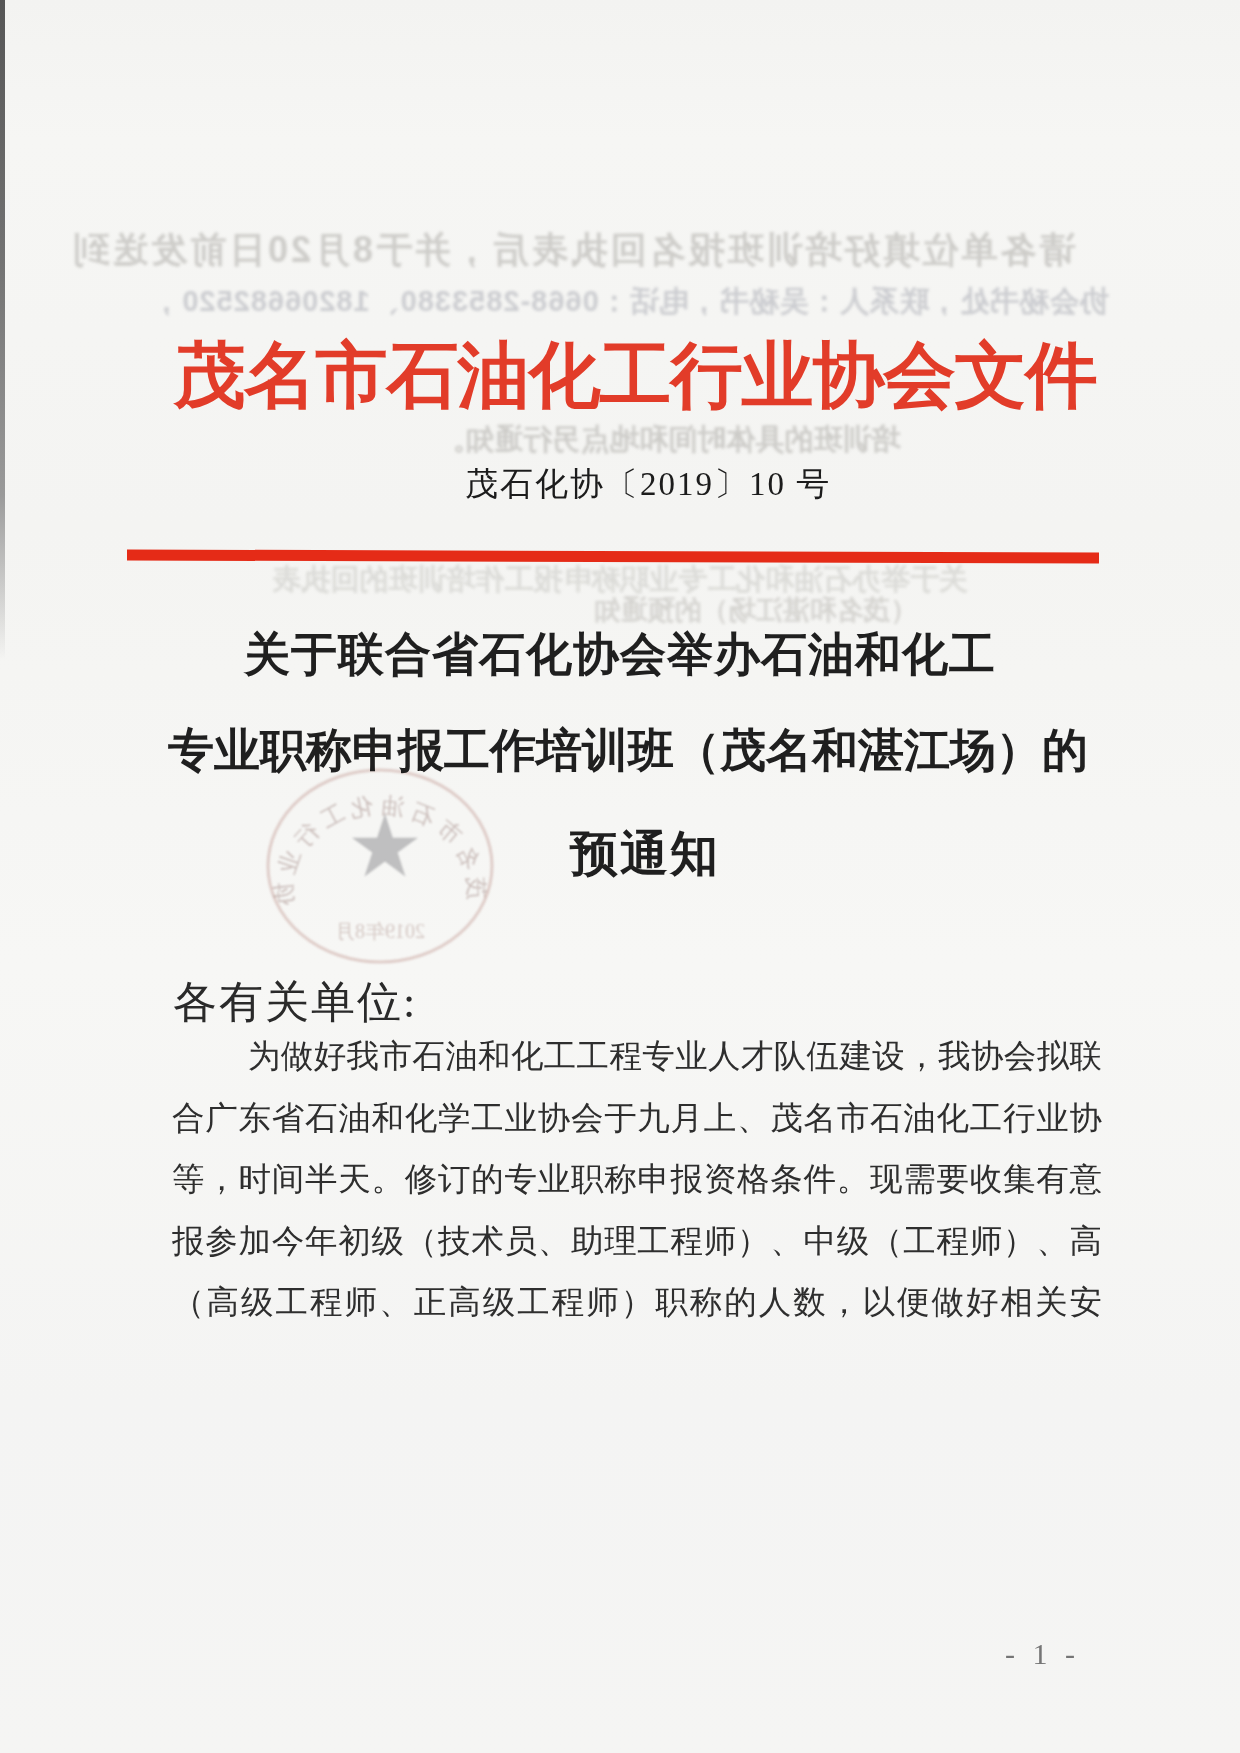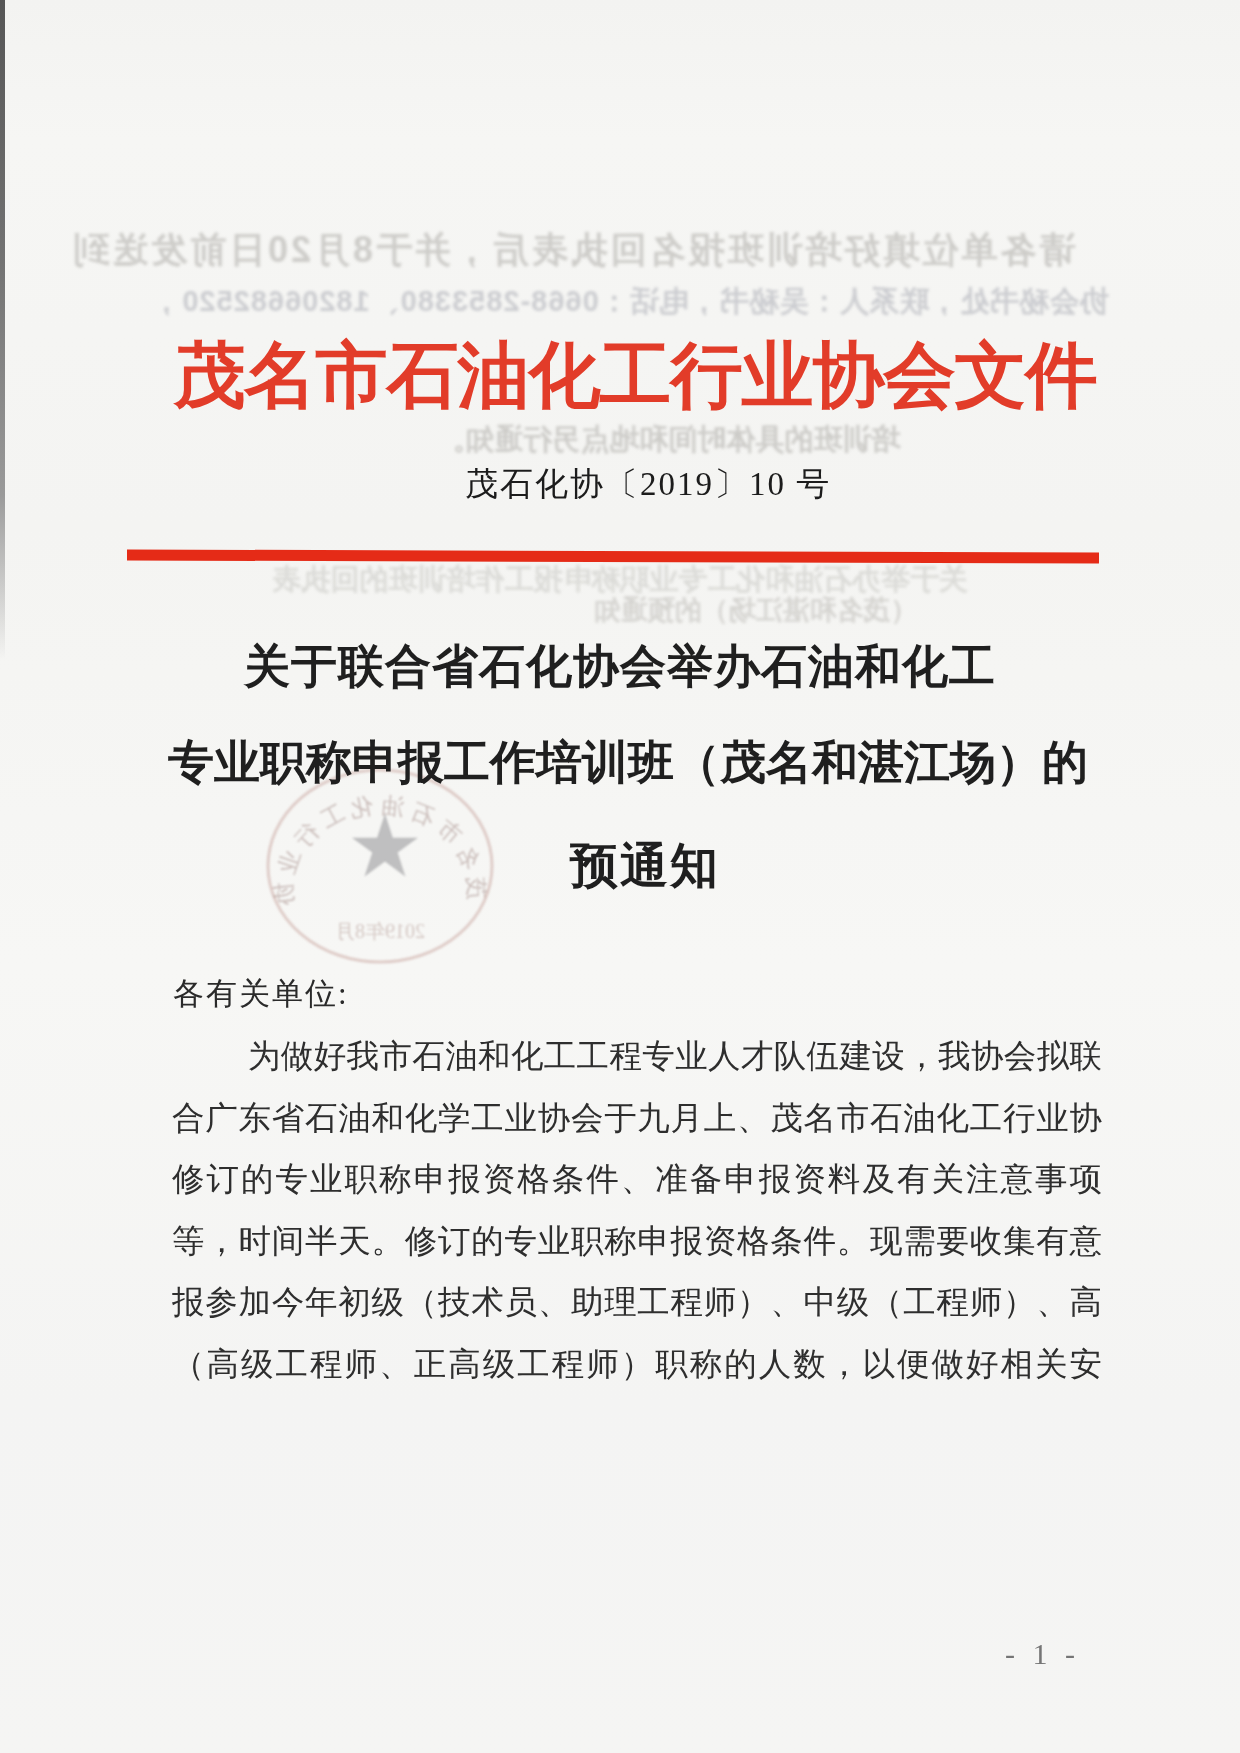--- a/index.html
+++ b/index.html
@@ -40,31 +40,31 @@
   .doc-number{
     position:absolute;left:0;right:0;top:462px;
     text-align:center;transform:translateX(28px);
     font-size:33px;color:#1c1c1c;letter-spacing:2px;
   }
   .red-rule{
     position:absolute;left:127px;top:551px;width:972px;height:11px;
     background:#e52b17;transform:rotate(0.18deg);
   }
   
-  .doc-title{position:absolute;left:0;right:0;text-align:center;margin:16px;
+  .doc-title{position:absolute;left:0;right:0;text-align:center;margin:4px;
     color:#1f1f1f;font-weight:700;font-family:"Liberation Serif","DejaVu Serif",serif;}
   .t1{top:620px;font-size:46px;letter-spacing:1px;}
   .t2{top:716px;font-size:46px;transform:translateX(8px);}
   .t3{top:818px;font-size:48px;letter-spacing:2px;transform:translateX(25px);}
   
   .seal{position:absolute;left:262px;top:764px;transform:scaleX(-1);filter:blur(0.8px);}
   
   .salutation{
     position:absolute;left:173px;top:973px;
-    font-size:31px;color:#2a2a2a;letter-spacing:2px;white-space:nowrap;
+    font-size:44px;color:#2a2a2a;letter-spacing:2px;white-space:nowrap;
   }
   .para{position:absolute;left:172px;top:1026px;width:930px;color:#2e2e2e;}
   .para .line{
     width:930px;height:61.5px;line-height:61.5px;font-size:32.5px;
     text-align:justify;text-align-last:justify;text-justify:inter-ideograph;
     box-sizing:border-box;overflow:hidden;
   }
   .para .line.indent{padding-left:76px;}
   .page-number{
     position:absolute;left:1005px;top:1637px;
@@ -104,21 +104,20 @@
 
   <div class="doc-title t1" style="position:absolute;">关于联合省石化协会举办石油和化工</div>
   <div class="doc-title t2" style="position:absolute;">专业职称申报工作培训班（茂名和湛江场）的</div>
   <div class="doc-title t3" style="position:absolute;">预通知</div>
 
   <div class="salutation">各有关单位:</div>
 
   <div class="para">
     <div class="line indent">为做好我市石油和化工工程专业人才队伍建设，我协会拟联</div>
     <div class="line">合广东省石油和化学工业协会于九月上、茂名市石油化工行业协会</div>
-    <div class="line">修订的专业职称申报资格条件、准备申报资料及有关注意事项</div>
     <div class="line">等，时间半天。修订的专业职称申报资格条件。现需要收集有意申</div>
     <div class="line">报参加今年初级（技术员、助理工程师）、中级（工程师）、高级</div>
     <div class="line">（高级工程师、正高级工程师）职称的人数，以便做好相关安排。</div>
   </div>
 
   <div class="page-number">- 1 -</div>
 
 </div>
 
 </body></html>

